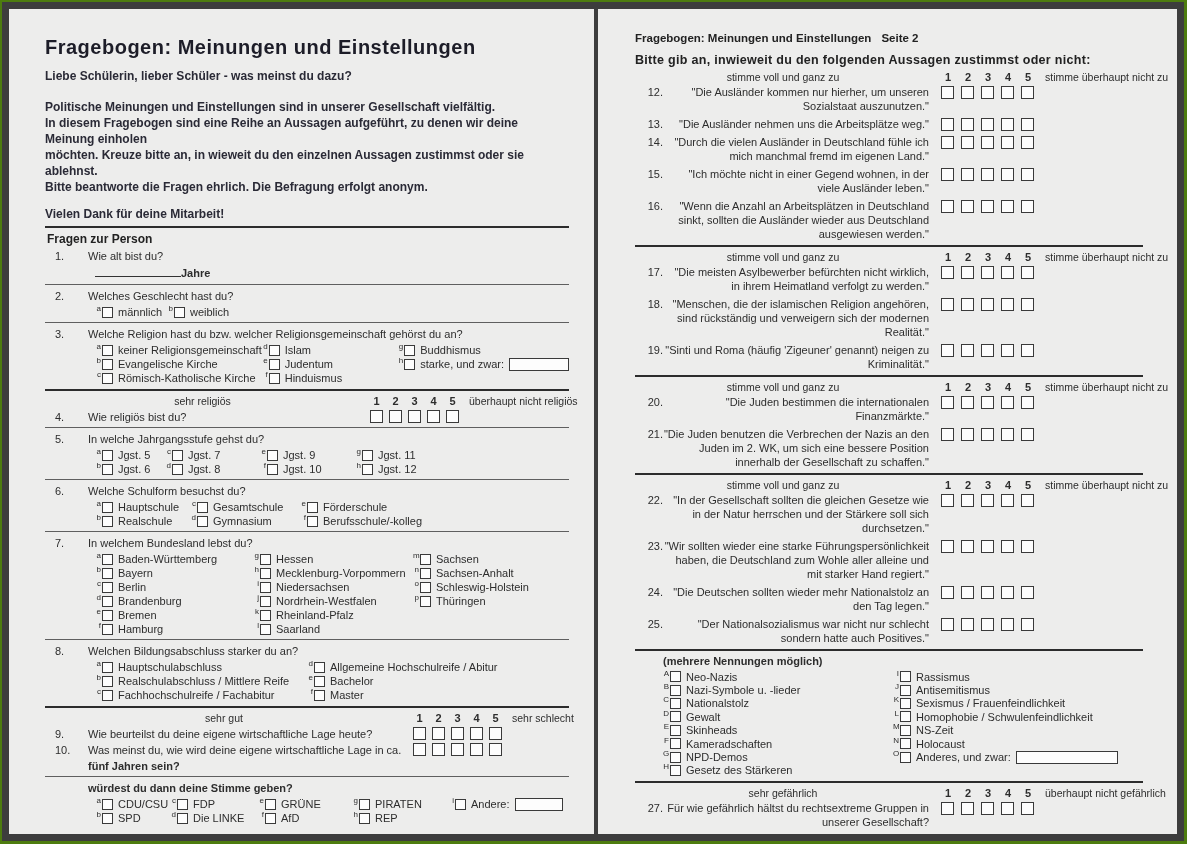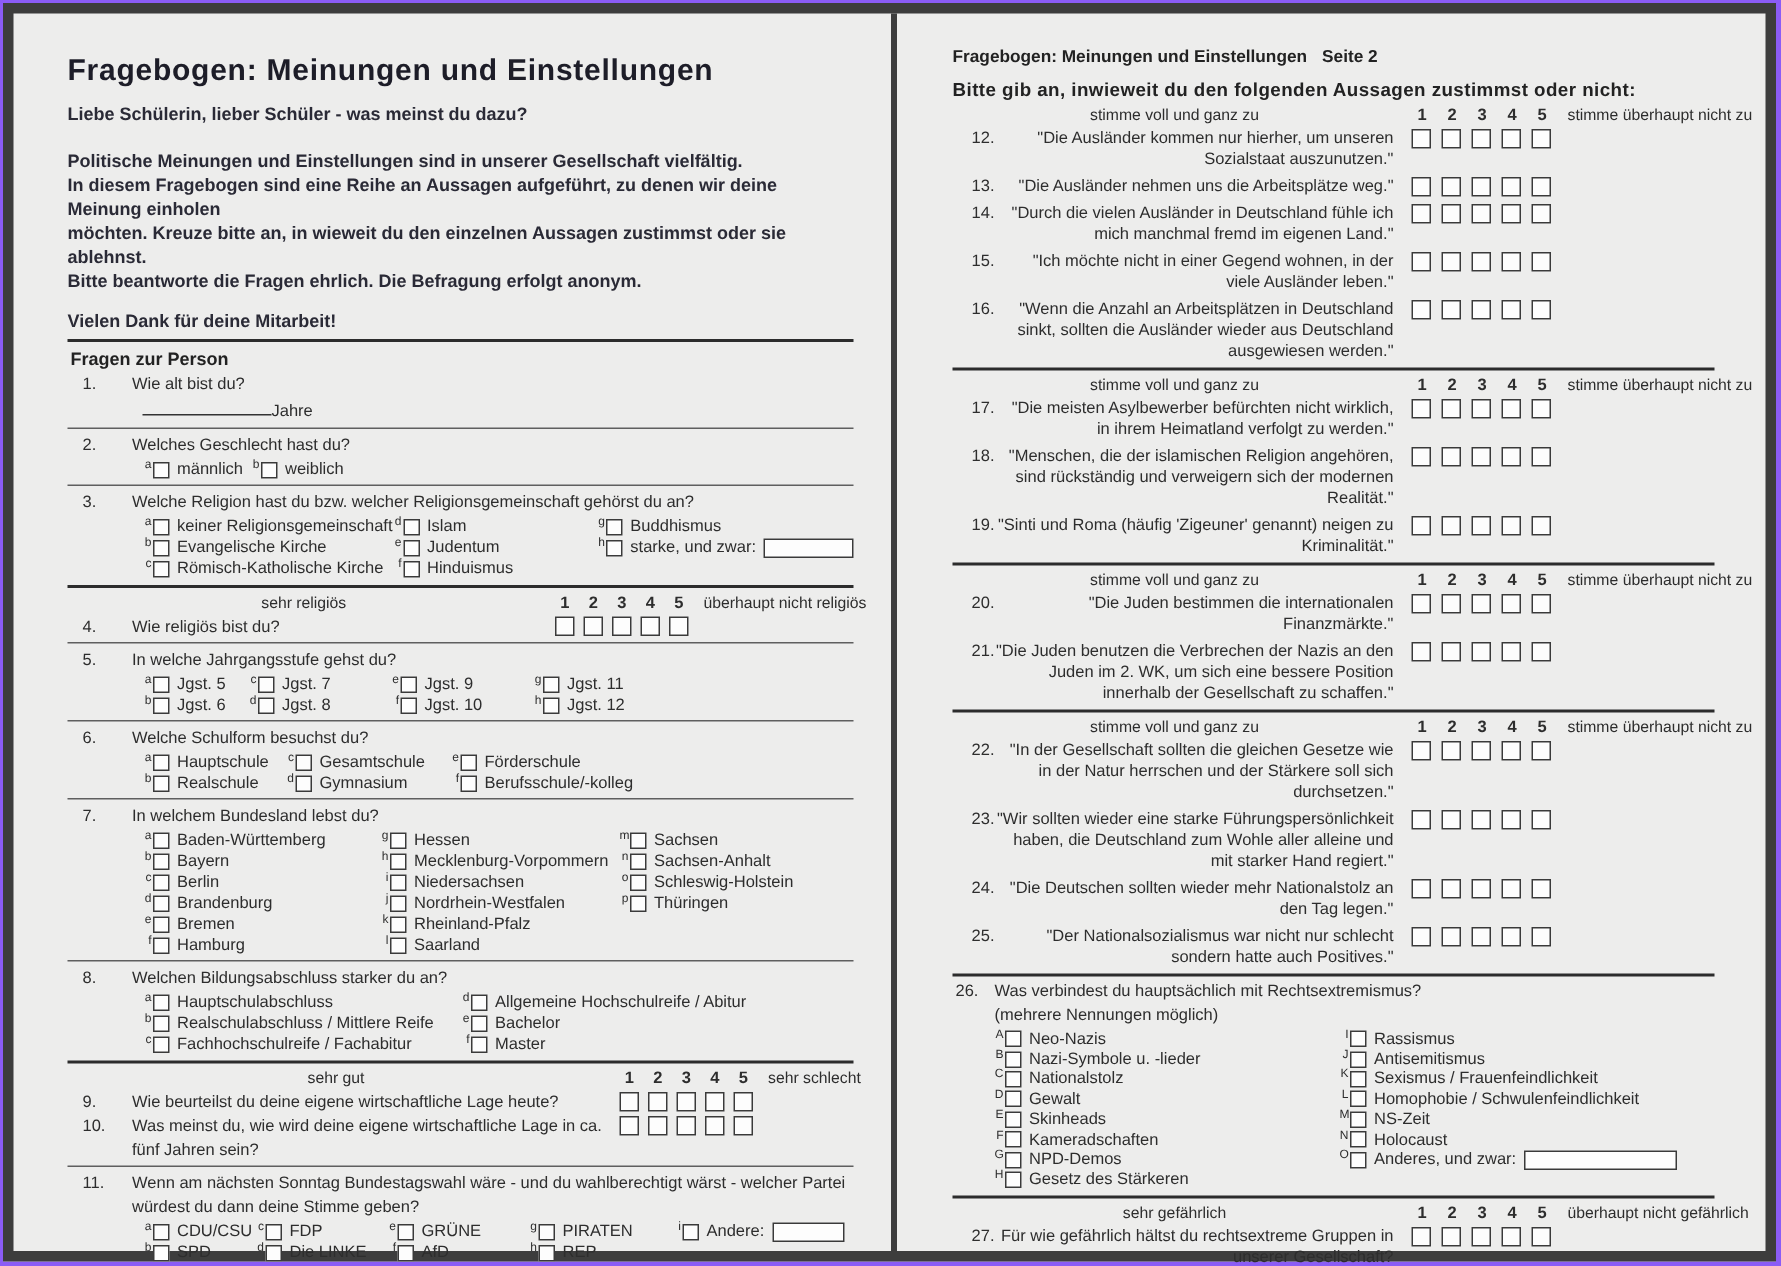--- a/index.html
+++ b/index.html
@@ -1,37 +1,37 @@
 <!DOCTYPE html>
 <html><head>
 <meta charset="utf-8">
 <style>
   * { box-sizing: border-box; margin: 0; padding: 0; }
   body { width: 1187px; height: 844px; background: #cfcfcf; font-family: "Liberation Sans", sans-serif; color: #2d2d2d; }
-  .canvas { position: relative; width: 1187px; height: 844px; background: #8b5cf6; }
+  .canvas { position: relative; width: 1187px; height: 844px; background: #4d7c0f; }
   .frame { position: absolute; left: 2px; top: 2px; width: 1182px; height: 839px; border: 7px solid #3d3d3d; background: #ededec; }
   .divider { position: absolute; left: 585px; top: 0; width: 4px; height: 100%; background: #3d3d3d; }
   .page { position: absolute; top: 0; font-size: 11px; line-height: 14px; }
   .p1 { left: 36px; top: 20px; width: 524px; }
   .p2 { left: 626px; top: 12px; width: 508px; }
 
   h1.title { font-size: 20px; line-height: 24px; font-weight: bold; color: #1d1d28; letter-spacing: .5px; margin: 6px 0 10px; }
   .salut { font-weight: 600; color: #2a2a36; font-size: 12px; margin-bottom: 16px; }
   .introline { font-weight: 600; color: #2a2a36; font-size: 12px; line-height: 16px; }
   .intro { margin-bottom: 12px; }
   .thanks { font-weight: 600; color: #2a2a36; font-size: 12px; margin-bottom: 5px; }
   .section { font-weight: bold; font-size: 12px; color: #222; padding: 1px 0 1px 2px; }
 
   .hr  { border-top: 1px solid #5f5f5f; margin: 3px 0 4px; }
   .hr2 { border-top: 2px solid #2c2c2c; margin: 4px 0 3px; }
 
   .qrow { display: flex; padding-left: 10px; margin: 2px 0; }
   .qnum { width: 33px; flex: none; }
   .qtext { flex: 1 1 auto; }
-  .cont { padding-left: 43px; margin: 0 0 2px; }
+  .cont { padding-left: 43px; margin: 0 0 2px; font-weight: bold; }
   .opts { display: flex; margin: 2px 0 3px 50px; align-items: flex-start; }
   .opt { display: flex; align-items: center; height: 14px; white-space: nowrap; }
   .okey { font-size: 8px; position: relative; top: -3px; width: 6px; text-align: right; margin-right: 1px; flex: none; }
   .cb { display: inline-block; width: 11px; height: 11px; border: 1px solid #3a3a3a; background: #fdfdfd; margin-right: 5px; flex: none; }
   .cb13 { display: inline-block; width: 13px; height: 13px; border: 1px solid #3a3a3a; background: #fdfdfd; }
   .inputbox { display: inline-block; width: 60px; height: 13px; border: 1px solid #3a3a3a; background: #fdfdfd; margin-left: 5px; }
   .wideinput .inputbox { width: 102px; }
 
   .scalebar { display: flex; align-items: baseline; font-size: 10.5px; margin: 1px 0; }
   .sb-left { flex: 1; text-align: center; padding-right: 7px; white-space: nowrap; }
@@ -482,24 +482,20 @@
             </span>
       <span class="ncell19">
               <span class="cb13"></span>
             </span>
     </span>
     <span class="spacer" style="width:64px"></span>
   </div>
   <div class="cont">fünf Jahren sein?</div>
   <div class="hr"></div>
 
-  <div class="qrow">
-    <span class="qnum">11.</span>
-    <span class="qtext">Wenn am nächsten Sonntag Bundestagswahl wäre - und du wahlberechtigt wärst - welcher Partei</span>
-  </div>
   <div class="cont">würdest du dann deine Stimme geben?</div>
   <div class="opts">
     <div style="width:75px">
             <div class="opt">
               <sup class="okey">a</sup>
               <span class="cb"></span>
               <span>CDU/CSU</span>
             </div>
             <div class="opt">
               <sup class="okey">b</sup>
@@ -927,24 +923,20 @@
               </span>
           <span class="ncell20">
                 <span class="cb13"></span>
               </span>
         </span>
       </div>
     </div>
 
   <div class="hr2"></div>
 
-  <div class="qrow" style="padding-left:2px">
-    <span class="qnum" style="width:26px">26.</span>
-    <span class="qtext">Was verbindest du hauptsächlich mit Rechtsextremismus?</span>
-  </div>
   <div class="cont" style="padding-left:28px">(mehrere Nennungen möglich)</div>
   <div class="opts" style="margin-left:28px">
     <div style="width:230px">
             <div class="opt" style="height:13.4px">
               <sup class="okey">A</sup>
               <span class="cb"></span>
               <span>Neo-Nazis</span>
             </div>
             <div class="opt" style="height:13.4px">
               <sup class="okey">B</sup>

